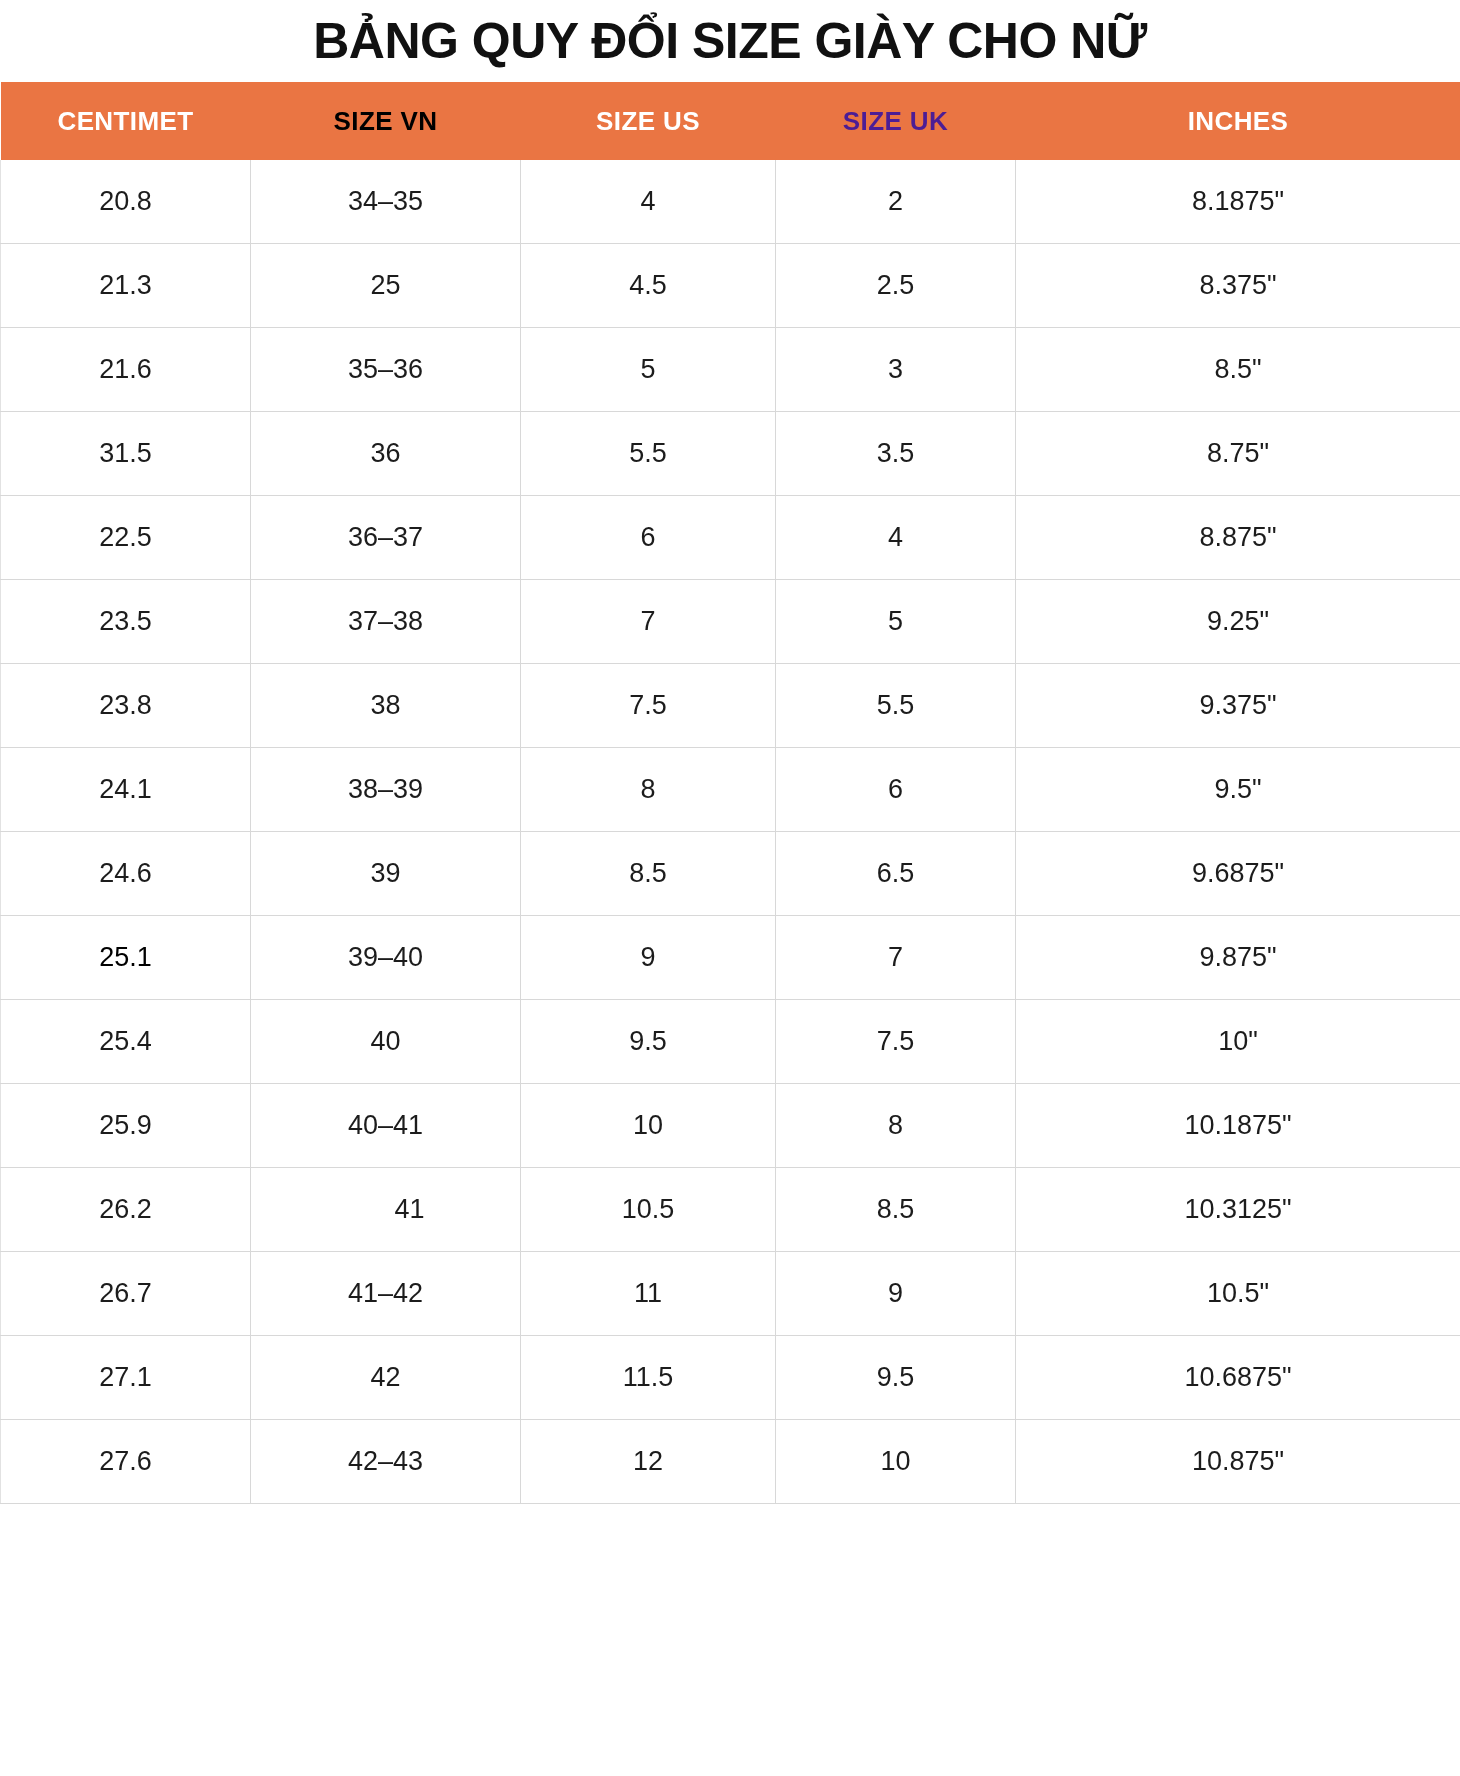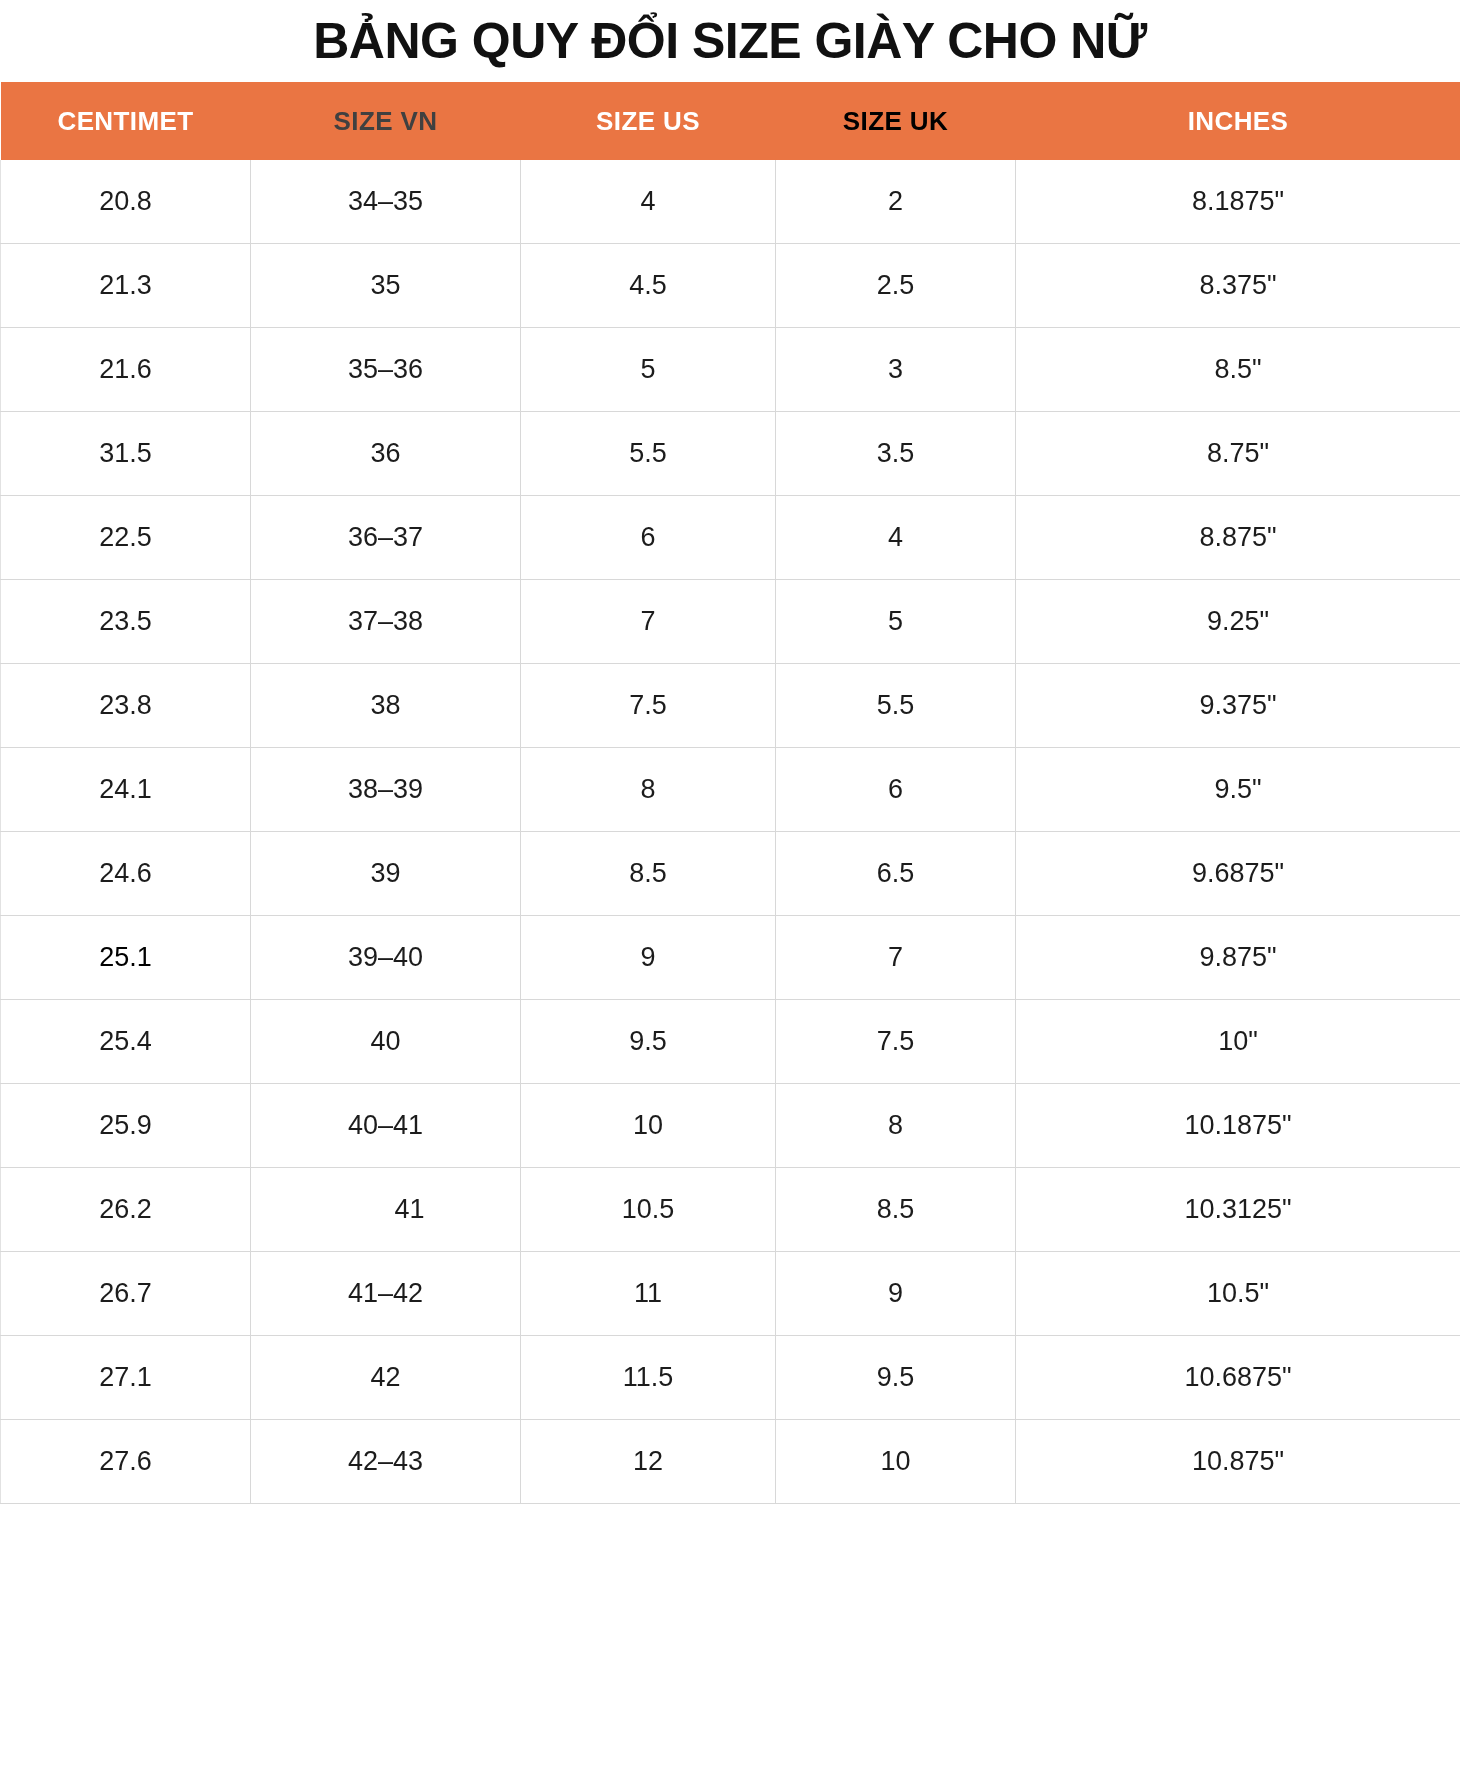--- a/index.html
+++ b/index.html
@@ -90,37 +90,37 @@
     <colgroup>
       <col class="c-cm">
       <col class="c-vn">
       <col class="c-us">
       <col class="c-uk">
       <col class="c-in">
     </colgroup>
     <thead>
       <tr>
         <th style="background-color: rgb(234, 117, 67); color: rgb(255, 255, 255);">CENTIMET</th>
-        <th style="background-color: rgb(234, 117, 67); color: #404040;">SIZE VN</th>
+        <th style="background-color: rgb(234, 117, 67); color: #000000;">SIZE VN</th>
         <th style="background-color: rgb(234, 117, 67); color: rgb(255, 255, 255);">SIZE US</th>
-        <th style="background-color: rgb(234, 117, 67); color: #000000;">SIZE UK</th>
+        <th style="background-color: rgb(234, 117, 67); color: #4c1d95;">SIZE UK</th>
         <th style="background-color: rgb(234, 117, 67); color: rgb(255, 255, 255);">INCHES</th>
       </tr>
     </thead>
     <tbody id="table-body">
         <tr>
           <td class="cell-left-edge" style="color: rgb(28, 28, 28);">20.8</td>
           <td style="color: rgb(28, 28, 28);">34–35</td>
           <td style="color: rgb(28, 28, 28);">4</td>
           <td style="color: rgb(28, 28, 28);">2</td>
           <td class="cell-right-edge" style="color: rgb(28, 28, 28);">8.1875"</td>
         </tr>
         <tr>
           <td class="cell-left-edge" style="color: rgb(28, 28, 28);">21.3</td>
-          <td style="color: rgb(28, 28, 28);">35</td>
+          <td style="color: rgb(28, 28, 28);">25</td>
           <td style="color: rgb(28, 28, 28);">4.5</td>
           <td style="color: rgb(28, 28, 28);">2.5</td>
           <td class="cell-right-edge" style="color: rgb(28, 28, 28);">8.375"</td>
         </tr>
         <tr>
           <td class="cell-left-edge" style="color: rgb(28, 28, 28);">21.6</td>
           <td style="color: rgb(28, 28, 28);">35–36</td>
           <td style="color: rgb(28, 28, 28);">5</td>
           <td style="color: rgb(28, 28, 28);">3</td>
           <td class="cell-right-edge" style="color: rgb(28, 28, 28);">8.5"</td>

